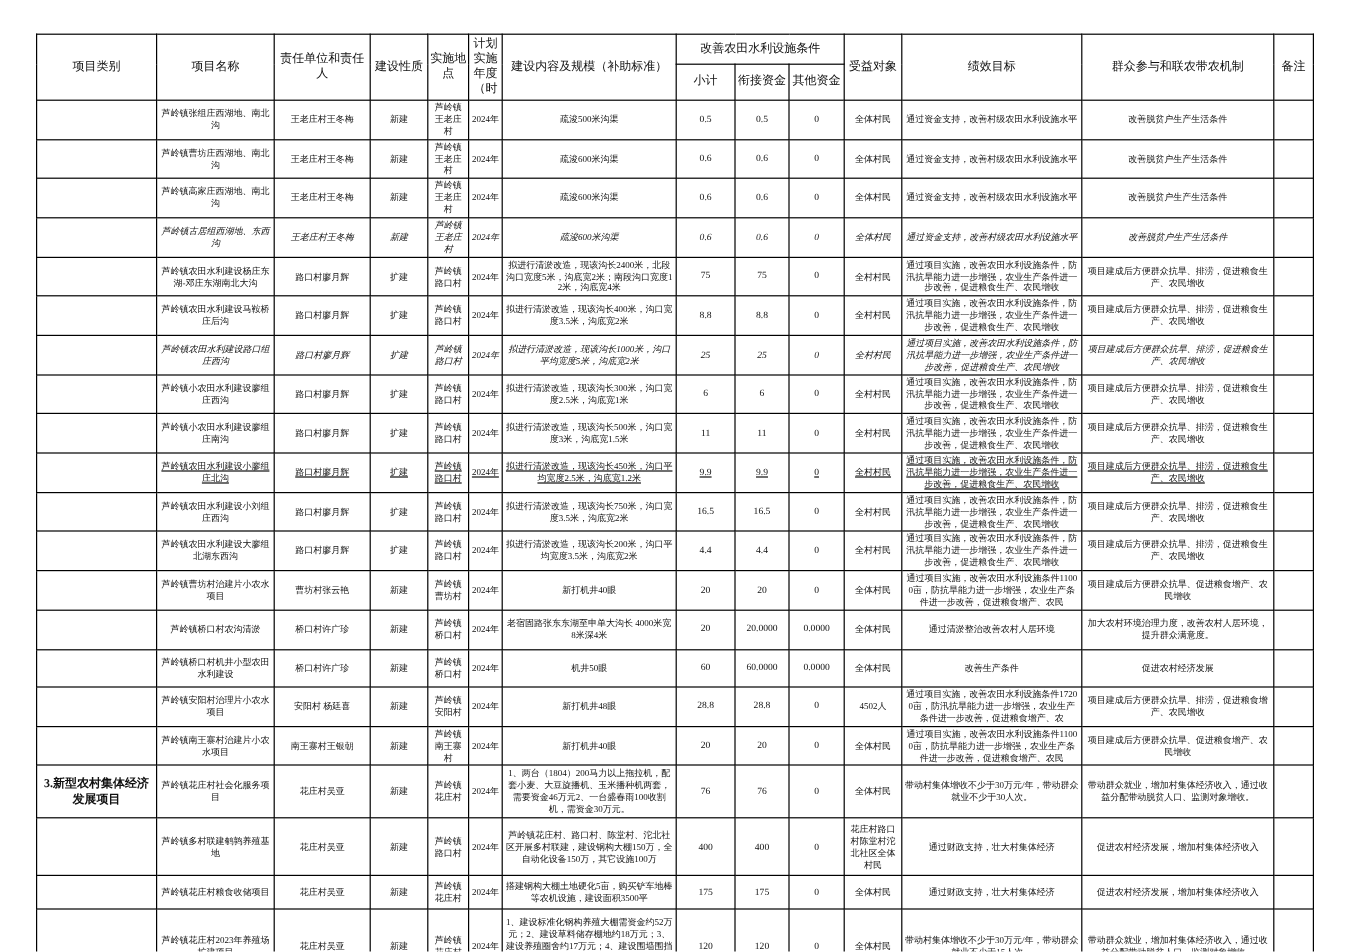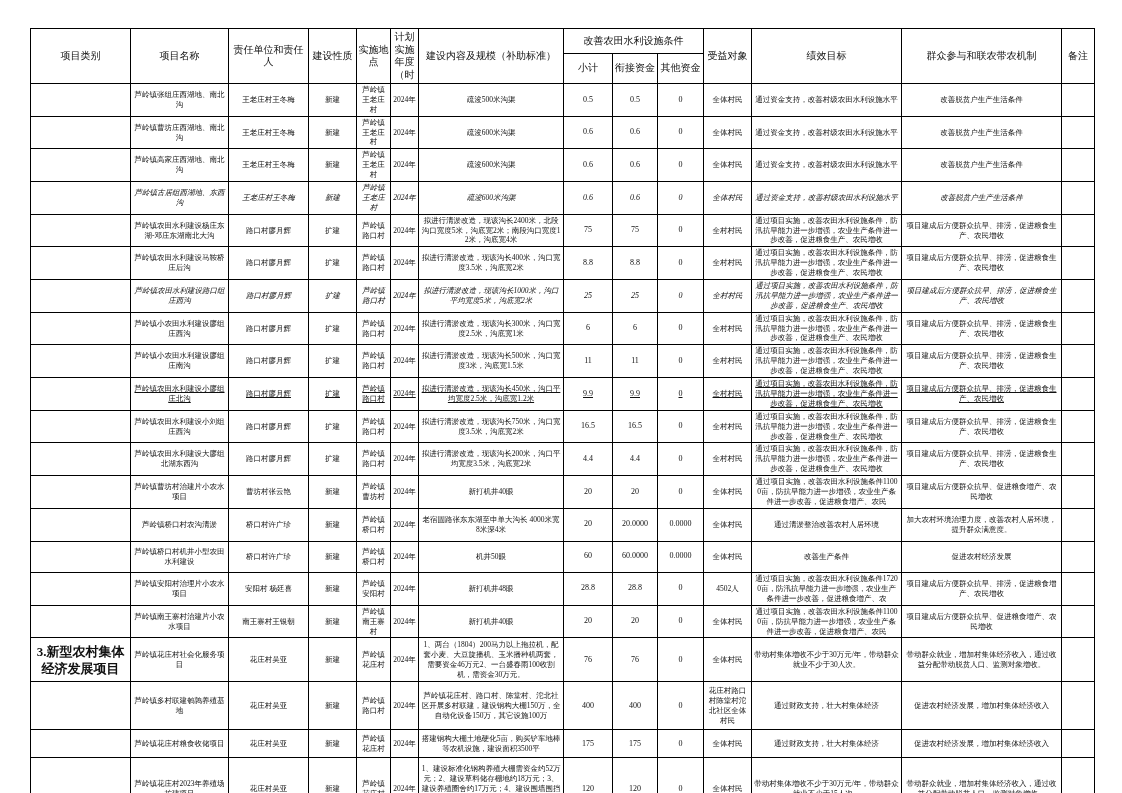--- a/index.html
+++ b/index.html
@@ -10,21 +10,21 @@
     border-collapse:collapse;table-layout:fixed;background:#fff;
   }
   th,td{
     border:1px solid #000;text-align:center;vertical-align:middle;
     padding:1px 2px;font-size:7.5px;line-height:1.32;
     overflow:hidden;word-break:break-all;
   }
   thead th{font-size:10px;font-weight:normal;padding:2px 1px;line-height:1.25;}
   tr.hdr-top{height:24px;}
   tr.hdr-sub{height:28px;}
-  td.cat{font-weight:bold;font-size:13px;}
+  td.cat{font-weight:bold;font-size:10px;}
   td.num{font-size:8px;}
 </style>
 </head>
 <body>
 
 <table data-name="project-table">
   <colgroup>
     <col style="width:100px">
       <col style="width:98px">
       <col style="width:80px">

